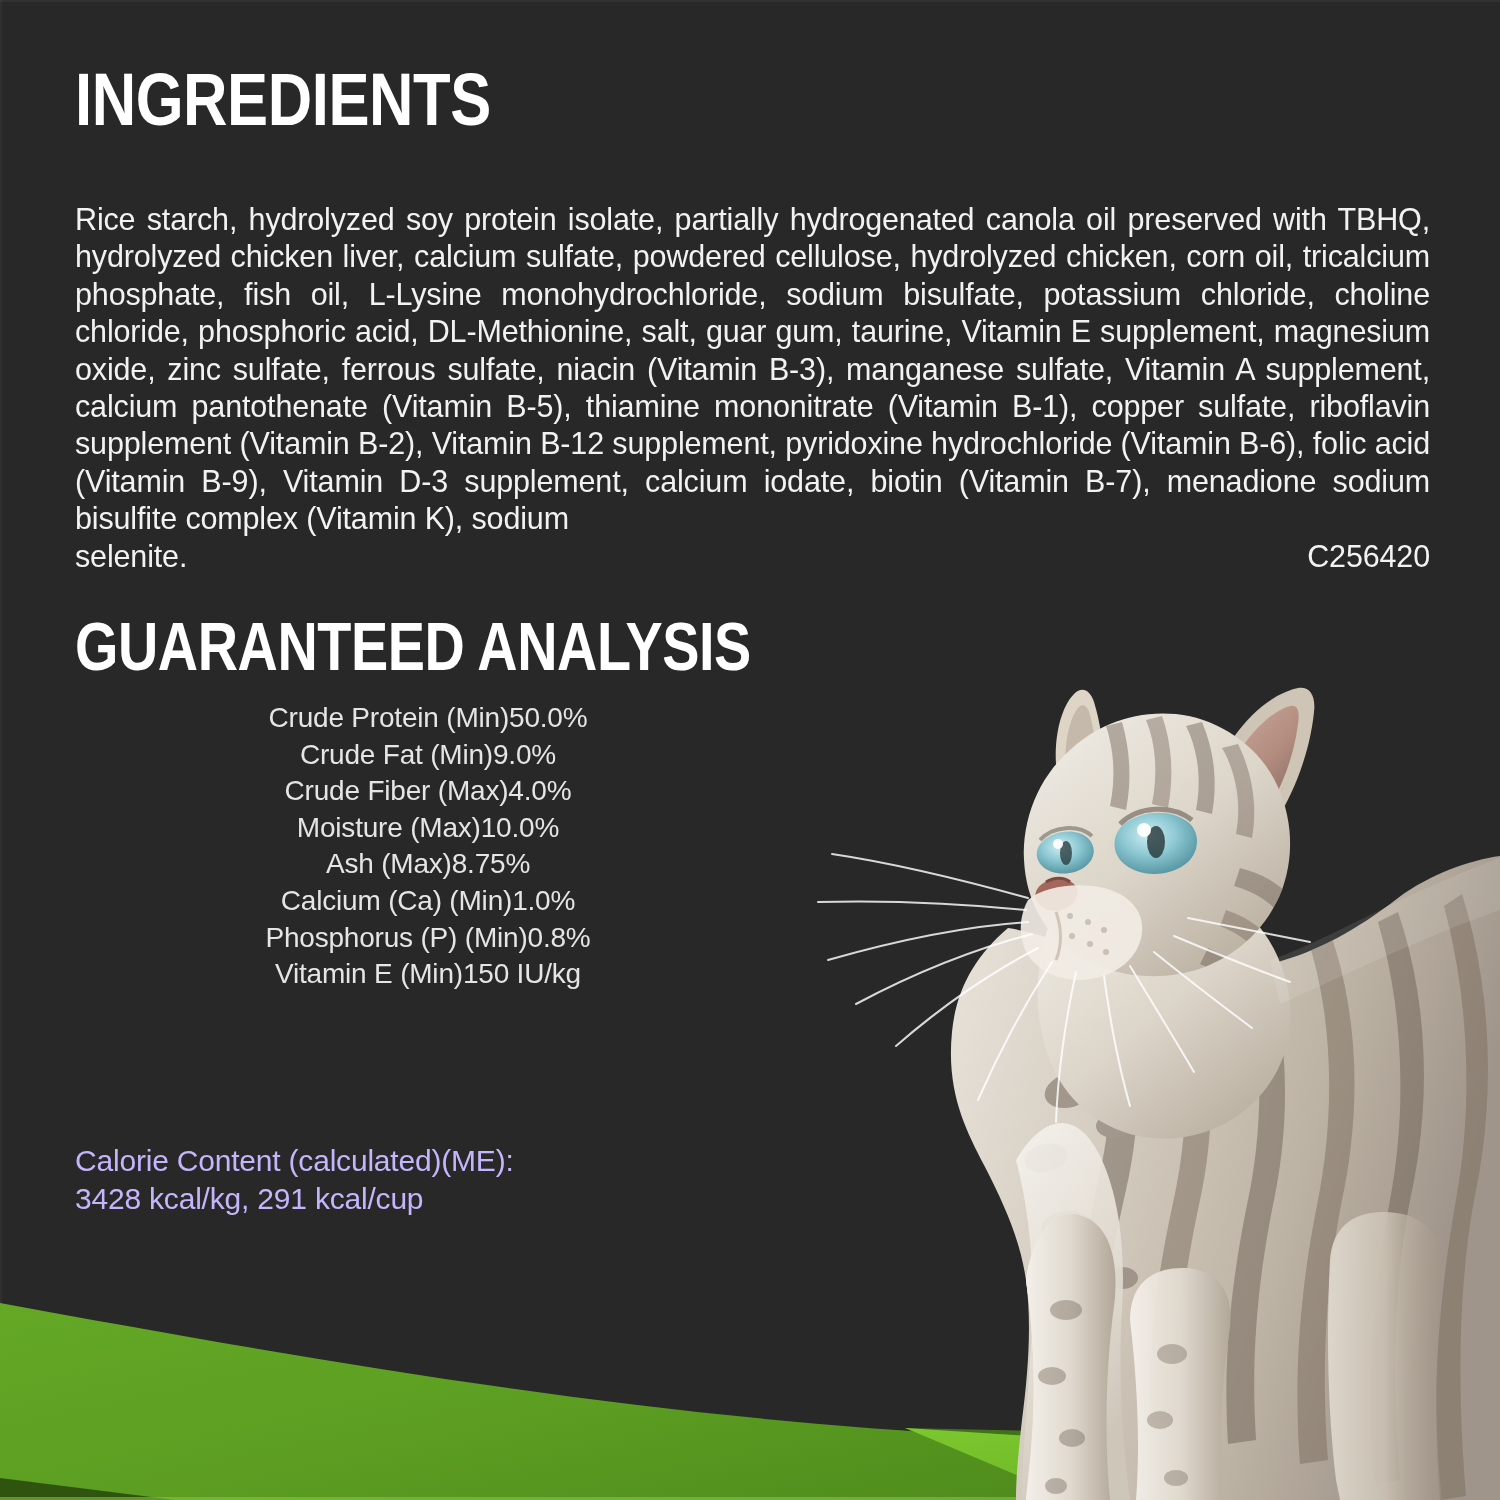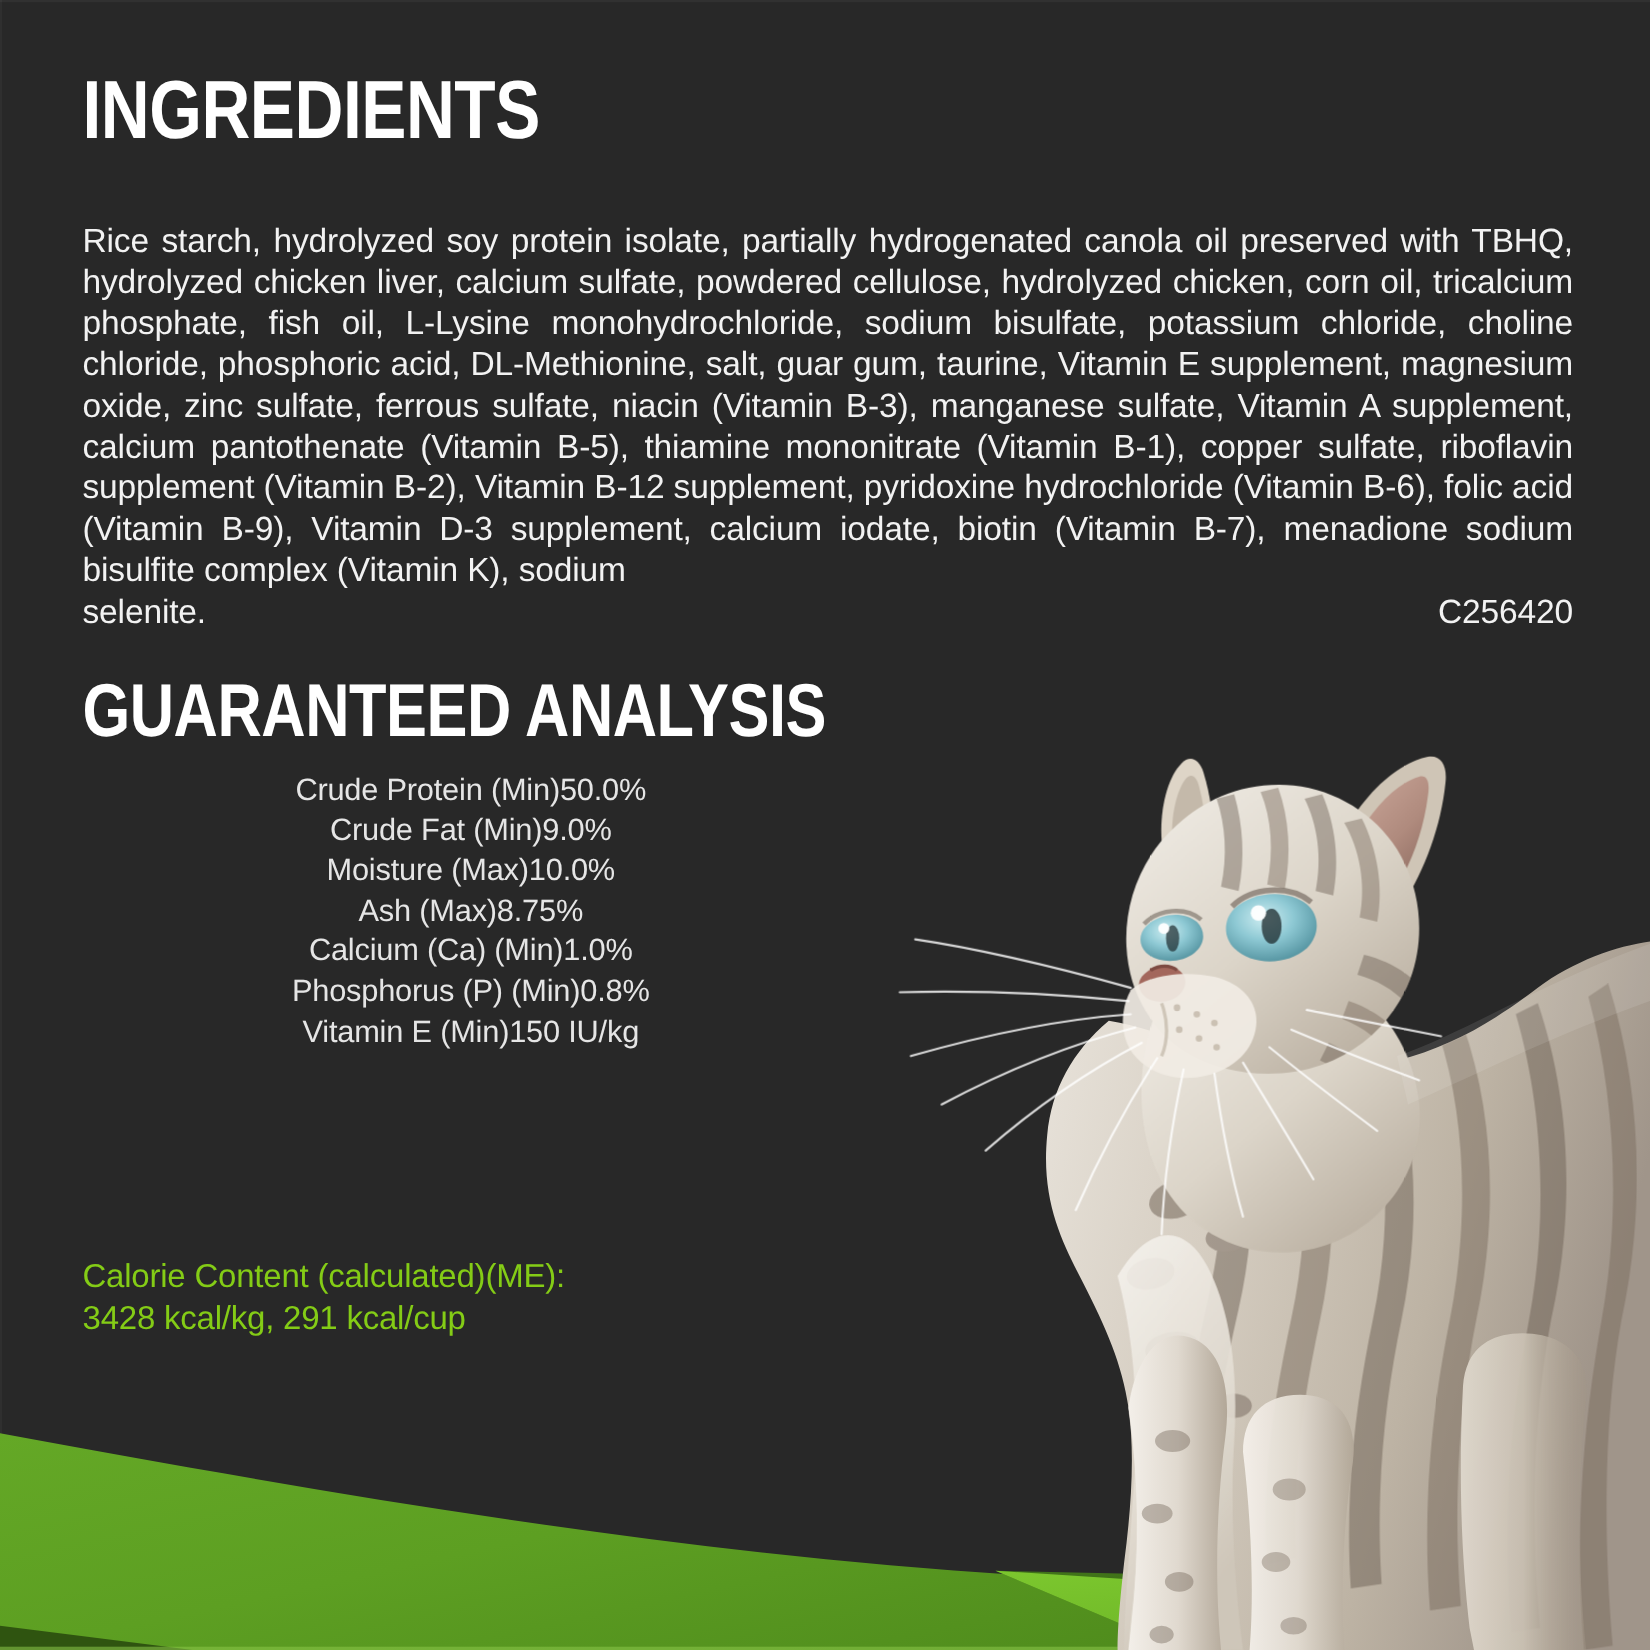--- a/index.html
+++ b/index.html
@@ -120,21 +120,21 @@
     letter-spacing:-0.2px;
   }
   .ga-name { white-space:nowrap; }
   .ga-value { white-space:nowrap; text-align:right; }
 
   #calorie-block {
     position:absolute;
     left:75px; top:1142px;
     font-size:30px;
     line-height:38px;
-    color:#84cc16;
+    color:#c4b5fd;
     letter-spacing:-0.2px;
   }
   #calorie-block div { white-space:nowrap; }
 </style>
 </head>
 <body>
 
 <div id="label">
 
   <div class="edge-top"></div>
@@ -423,20 +423,24 @@
     <div id="analysis-table">
       <div class="ga-row">
         <span class="ga-name">Crude Protein (Min)</span>
         <span class="ga-value">50.0%</span>
       </div>
       <div class="ga-row">
         <span class="ga-name">Crude Fat (Min)</span>
         <span class="ga-value">9.0%</span>
       </div>
       <div class="ga-row">
+        <span class="ga-name">Crude Fiber (Max)</span>
+        <span class="ga-value">4.0%</span>
+      </div>
+      <div class="ga-row">
         <span class="ga-name">Moisture (Max)</span>
         <span class="ga-value">10.0%</span>
       </div>
       <div class="ga-row">
         <span class="ga-name">Ash (Max)</span>
         <span class="ga-value">8.75%</span>
       </div>
       <div class="ga-row">
         <span class="ga-name">Calcium (Ca) (Min)</span>
         <span class="ga-value">1.0%</span>

